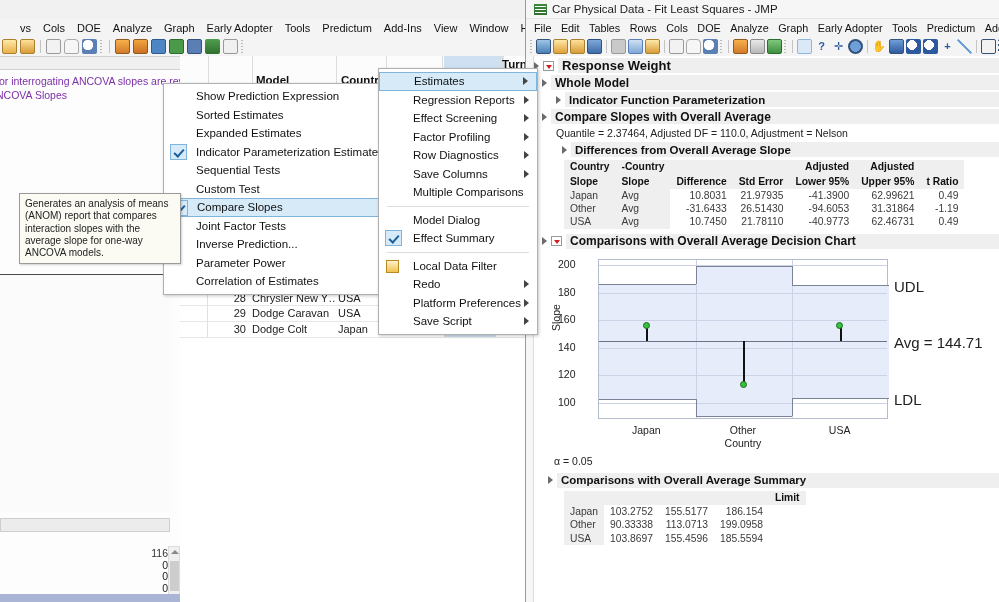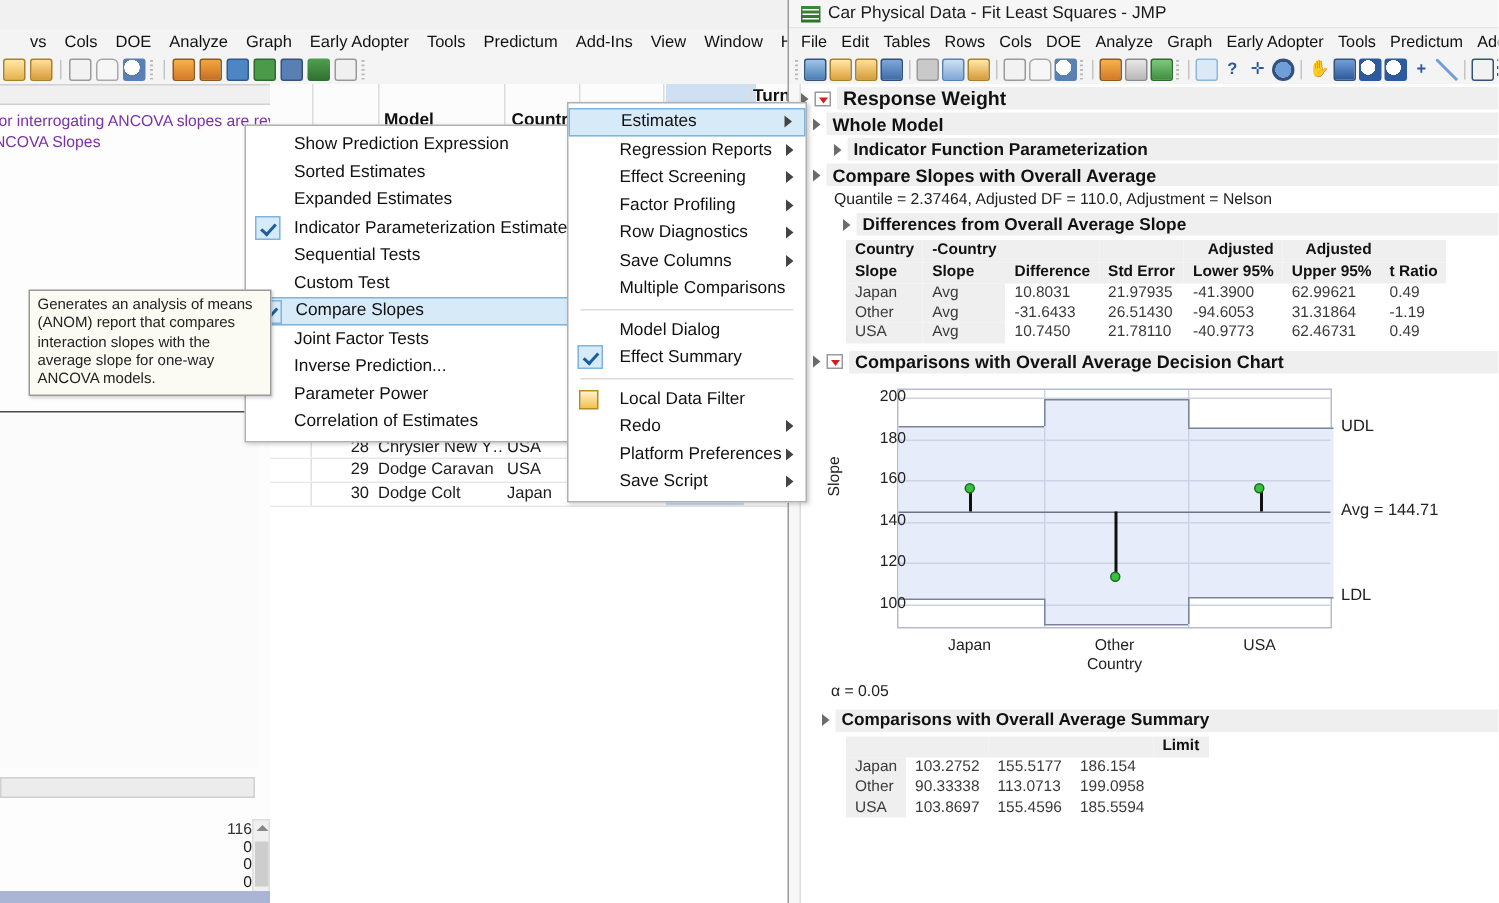--- a/index.html
+++ b/index.html
@@ -218,50 +218,50 @@
   .o-l2 .bar { font-size: 12px; }
   .o-l3 .bar { font-size: 11.5px; }
   .plaintext { font-size: 10.5px; color: #222; margin: 3px 0 3px 22px; }
 
   table.stat { border-collapse: collapse; font-size: 10.3px; color: #1b1b1b; }
   table.stat th {
     background: #efefef; font-weight: bold; vertical-align: bottom;
     padding: 1px 6px 2px 6px; text-align: right; color: #111; line-height: 11.5px;
   }
   table.stat th.left { text-align: left; }
-  table.stat td { padding: 0px 6px; line-height: 13.2px; color: #3a3a3a; }
+  table.stat td { padding: 0px 6px; text-align: right; line-height: 13.2px; color: #3a3a3a; }
   table.stat td.left { text-align: left; }
   table.stat tr.body td.lbl { background: #efefef; }
 
   
   #anom { position: relative; width: 400px; height: 196px; margin: 4px 0 0 18px; }
   #anom .ylab {
     position: absolute; left: -2px; top: 78px; font-size: 10.5px; color: #222;
     transform: rotate(-90deg); transform-origin: left top;
   }
   #anom .ytick {
-    position: absolute; left: 18px; width: 34px; text-align: right;
+    position: absolute; left: 6px; width: 34px; text-align: left;
     font-size: 10.5px; color: #222; line-height: 1;
   }
   #anom .plot {
     position: absolute; left: 46px; top: 6px; width: 290px; height: 160px;
     background: #ffffff; border: 1px solid #b6bcd0;
   }
   #anom .band { position: absolute; background: #e6ecfa; }
   #anom .grid { position: absolute; left: 0; width: 100%; height: 1px; background: #ccd3e6; }
   #anom .vgrid { position: absolute; top: 0; width: 1px; height: 100%; background: #ccd3e6; }
   #anom .limline { position: absolute; height: 1px; background: #7b8399; }
   #anom .vstep { position: absolute; width: 1px; background: #7b8399; }
   #anom .avgline { position: absolute; left: 0; width: 100%; height: 1px; background: #6d7488; }
   #anom .stem { position: absolute; width: 2px; background: #111; }
   #anom .dot {
     position: absolute; width: 7px; height: 7px; border-radius: 50%;
     background: #35c23c; border: 1px solid #1d6b21;
   }
-  #anom .rlab { position: absolute; font-size: 11px; color: #222; white-space: nowrap; }
+  #anom .rlab { position: absolute; font-size: 15px; color: #222; white-space: nowrap; }
   #anom .xtick { position: absolute; font-size: 10.5px; color: #222; text-align: center; }
   #anom .xlab { position: absolute; font-size: 10.5px; color: #222; text-align: center; }
   .alpha { font-size: 10.5px; color: #222; margin: 6px 0 0 20px; }
 </style>
 </head>
 <body>
 
 <div id="root">
 
   <div id="left-window">

